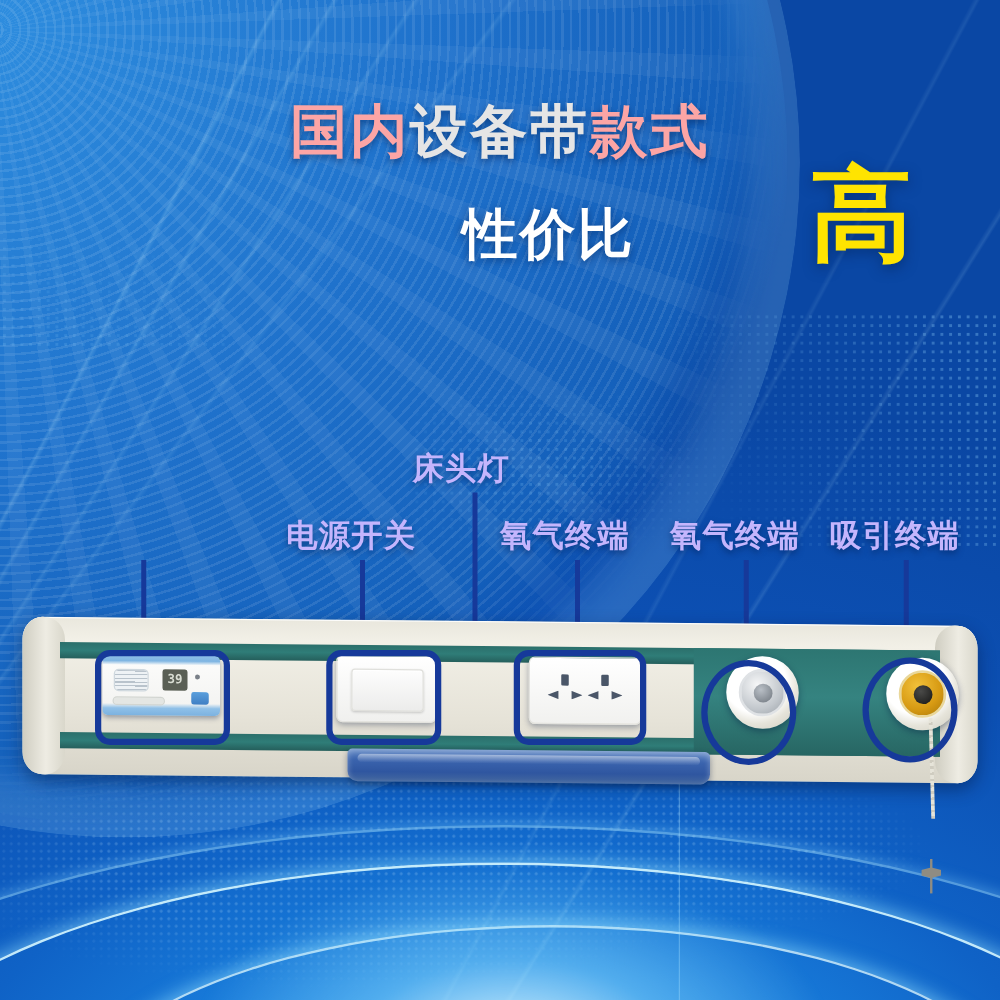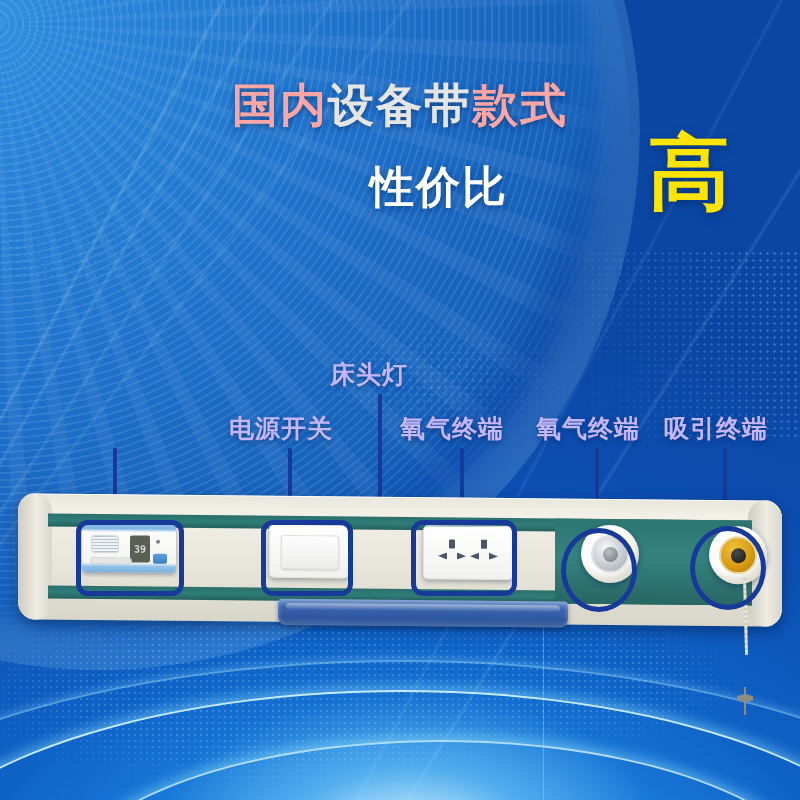--- a/index.html
+++ b/index.html
@@ -115,21 +115,21 @@
   .lamp-gloss{position:absolute;left:8px;top:4px;width:274px;height:7px;border-radius:4px;
     background:linear-gradient(180deg,rgba(255,255,255,.45),rgba(255,255,255,0));}
 
   
   .intercom{position:absolute;left:64px;top:30px;width:94px;height:48px;border-radius:4px;
     background:linear-gradient(180deg,#8fc0e8 0%,#7fb5e2 9%,#fbfbfa 16%,#f4f4f2 80%,#8fc0e8 88%,#7cb2e0 100%);
     box-shadow:0 2px 4px rgba(0,20,60,.35);}
   .ic-grille{position:absolute;left:10px;top:12px;width:26px;height:16px;border-radius:3px;
     background:repeating-linear-gradient(0deg,#b9c3cc 0 1px,#eef2f5 1px 3px);
     outline:1px solid #cfd8de;}
-  .ic-display{position:absolute;left:48px;top:11px;width:20px;height:27px;border-radius:2px;
+  .ic-display{position:absolute;left:48px;top:11px;width:20px;height:17px;border-radius:2px;
     background:#5a5f55;display:flex;align-items:center;justify-content:center;
     color:#d8dcd2;font-family:"DejaVu Sans Mono","Liberation Mono",monospace;font-size:10px;font-weight:bold;}
   .ic-led{position:absolute;left:74px;top:15px;width:4px;height:4px;border-radius:50%;background:#7a8088;}
   .ic-btn{position:absolute;right:9px;bottom:9px;width:14px;height:10px;border-radius:2px;
     background:linear-gradient(180deg,#5a9fdc,#3f7fc4);}
   .ic-slot{position:absolute;left:9px;bottom:9px;width:40px;height:5px;border-radius:3px;
     background:#e4e6e3;outline:1px solid #d2d5d1;}
 
   .switch{position:absolute;left:251px;top:28px;width:78px;height:52px;border-radius:5px;
     background:linear-gradient(180deg,#ffffff,#f0f0ee);box-shadow:0 2px 5px rgba(0,20,60,.35);

